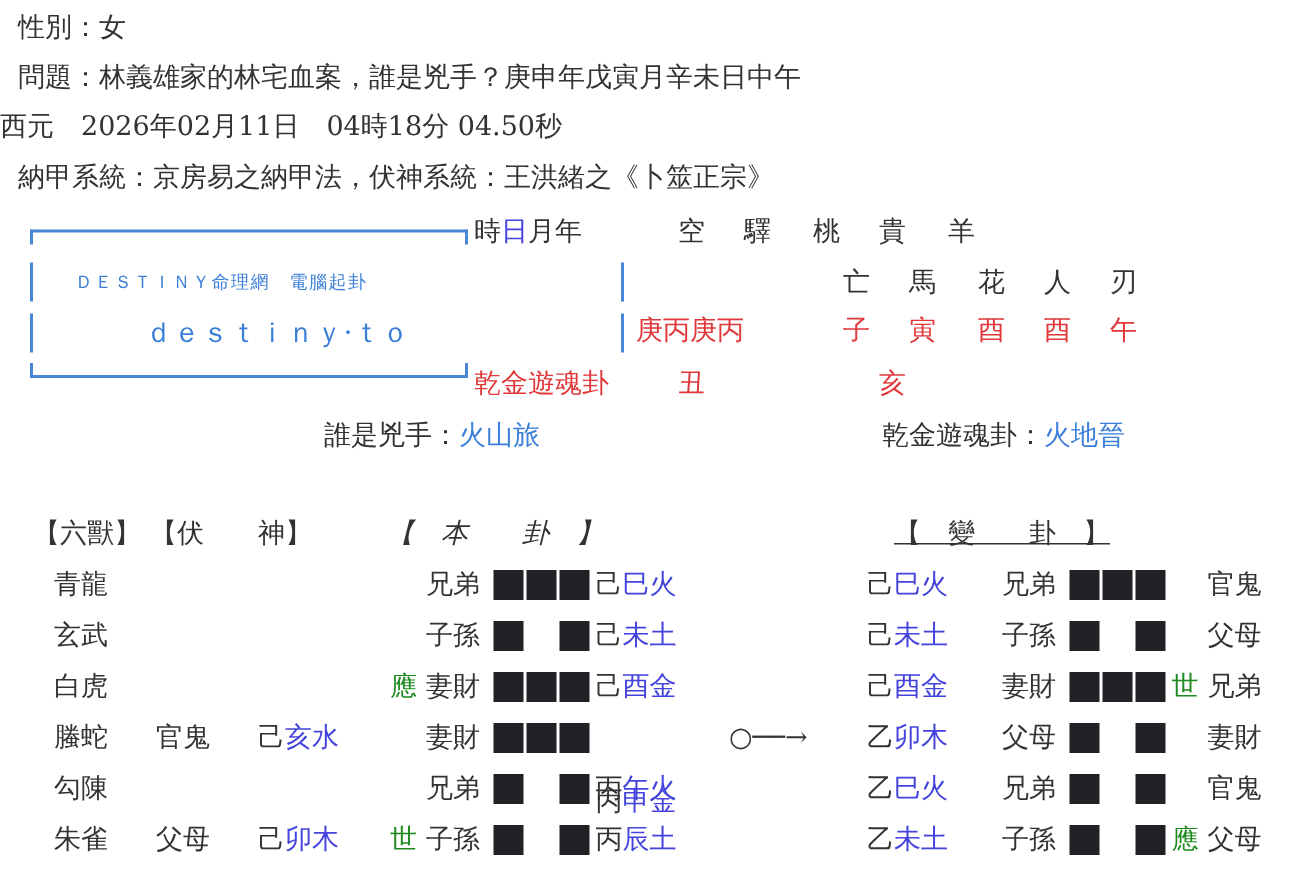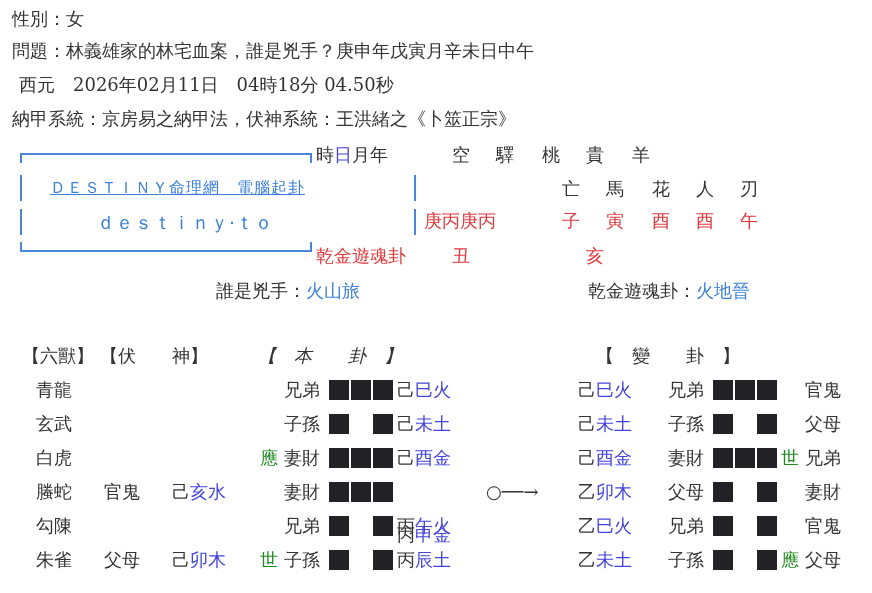--- a/index.html
+++ b/index.html
@@ -17,31 +17,31 @@
     .cell { position:absolute; white-space:pre; line-height:24px; font-size:18px; }
     .yao { position:absolute; height:20px; display:flex; }
     .blk { width:20px; height:20px; background:#222226; margin-right:2px; }
     .gap { width:22px; height:20px; }
   </style>
 </head>
 <body>
 
 <div class="abs" style="left:12px;top:8px;">性別：女</div>
 <div class="abs" style="left:12px;top:40px;font-family:Liberation Serif, serif;">問題：林義雄家的林宅血案，誰是兇手？庚申年戊寅月辛未日中午</div>
-<div class="abs" style="left:19px;top:74px;">西元　2026年02月11日　04時18分 04.50秒</div>
+<div class="abs" style="left:0;top:74px;">西元　2026年02月11日　04時18分 04.50秒</div>
 <div class="abs" style="left:12px;top:108px;">納甲系統：京房易之納甲法，伏神系統：王洪緒之《卜筮正宗》</div>
 
 <div>
   <div class="frame" style="left:20px;top:153px;width:288px;height:8px;border-top-width:2px;border-left-width:2px;border-right-width:2px;"></div>
   <div class="frame" style="left:20px;top:175px;width:0;height:26px;border-left-width:2px;"></div>
   <div class="frame" style="left:20px;top:209px;width:0;height:26px;border-left-width:2px;"></div>
   <div class="frame" style="left:20px;top:242px;width:288px;height:8px;border-bottom-width:2px;border-left-width:2px;border-right-width:2px;"></div>
   <div class="frame" style="left:414px;top:175px;width:0;height:26px;border-left-width:2px;"></div>
   <div class="frame" style="left:414px;top:209px;width:0;height:26px;border-left-width:2px;"></div>
-  <div class="abs blue" style="left:50px;top:177px;font-size:16px;letter-spacing:1px;text-decoration:underline;">ＤＥＳＴＩＮＹ命理網　電腦起卦</div>
+  <div class="abs blue" style="left:50px;top:177px;font-size:12px;letter-spacing:1px;">ＤＥＳＴＩＮＹ命理網　電腦起卦</div>
   <div class="abs blue" style="left:96px;top:211px;font-size:19px;">ｄｅｓｔｉｎｙ·ｔｏ</div>
 </div>
 
 <div class="abs" style="left:316px;top:144px;text-align:right;"><span>時</span><span class="ind">日</span><span>月年</span></div>
 <div class="abs red" style="left:424px;top:210px;">庚丙庚丙</div>
 <div class="abs red" style="left:316px;top:245px;">乾金遊魂卦</div>
 
 <div>
   <div class="abs" style="left:452px;top:144px;">空</div>
   <div class="abs" style="left:496px;top:144px;">驛</div>
@@ -64,21 +64,21 @@
   <div class="abs red" style="left:452px;top:245px;">丑</div>
   <div class="abs red" style="left:586px;top:245px;">亥</div>
 </div>
 
 <div class="abs" style="left:216px;top:280px;"><span>誰是兇手：</span><span class="blue">火山旅</span></div>
 <div class="abs" style="left:588px;top:280px;"><span>乾金遊魂卦：</span><span class="blue">火地晉</span></div>
 
 <div class="abs" style="left:22px;top:345px;">【六獸】</div>
 <div class="abs" style="left:100px;top:345px;">【伏　　神】</div>
 <div class="abs" style="left:258px;top:345px;font-style:italic;">【　本　　卦　】</div>
-<div class="abs" style="left:596px;top:345px;">【　變　　卦　】</div>
+<div class="abs" style="left:596px;top:345px;text-decoration:underline;">【　變　　卦　】</div>
 
 <div id="rows">
     <div class="cell" style="left:36px;top:378px;">青龍</div>
     <div class="cell" style="left:104px;top:378px;"></div>
     <div class="cell" style="left:172px;top:378px;"><span></span><span class="ind"></span></div>
     <div class="cell green" style="left:260px;top:378px;"></div>
     <div class="cell" style="left:284px;top:378px;">兄弟</div>
     <div class="yao" style="left:329px;top:380px;">
       <div class="blk"></div>
       <div class="blk"></div>

